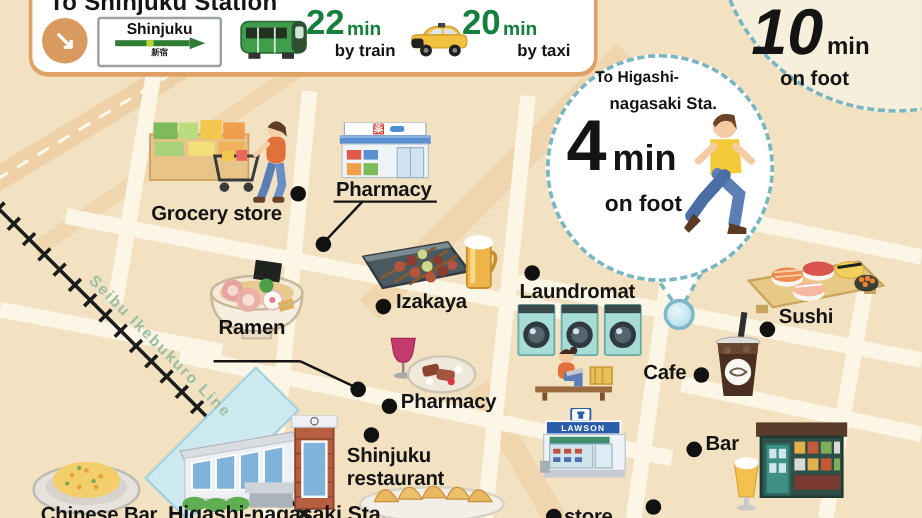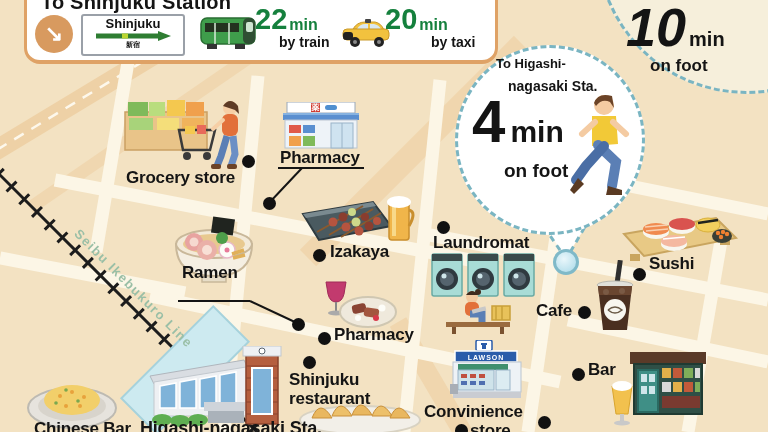--- a/index.html
+++ b/index.html
@@ -380,21 +380,20 @@
   <div class="lbl" style="left:280px;top:148px;">Pharmacy</div>
   <div class="lbl" style="left:330px;top:242px;">Izakaya</div>
   <div class="lbl" style="left:182px;top:263px;">Ramen</div>
   <div class="lbl" style="left:334px;top:325px;">Pharmacy</div>
   <div class="lbl" style="left:289px;top:370px;">Shinjuku</div>
   <div class="lbl" style="left:289px;top:389px;">restaurant</div>
   <div class="lbl" style="left:433px;top:233px;">Laundromat</div>
   <div class="lbl" style="left:536px;top:301px;">Cafe</div>
   <div class="lbl" style="left:649px;top:254px;">Sushi</div>
   <div class="lbl" style="left:588px;top:360px;">Bar</div>
-  <div class="lbl" style="left:424px;top:402px;">Convinience</div>
   <div class="lbl" style="left:470px;top:421px;">store</div>
   <div class="lbl" style="left:34px;top:419px;">Chinese Bar</div>
   <div class="lbl" style="left:140px;top:418px;font-size:18px;">Higashi-nagasaki Sta.</div>
 
   <div class="marker"></div>
 
   <div class="bubble-far"></div>
   <div class="far-text">
     <div class="row">
       <span class="v">10</span>

